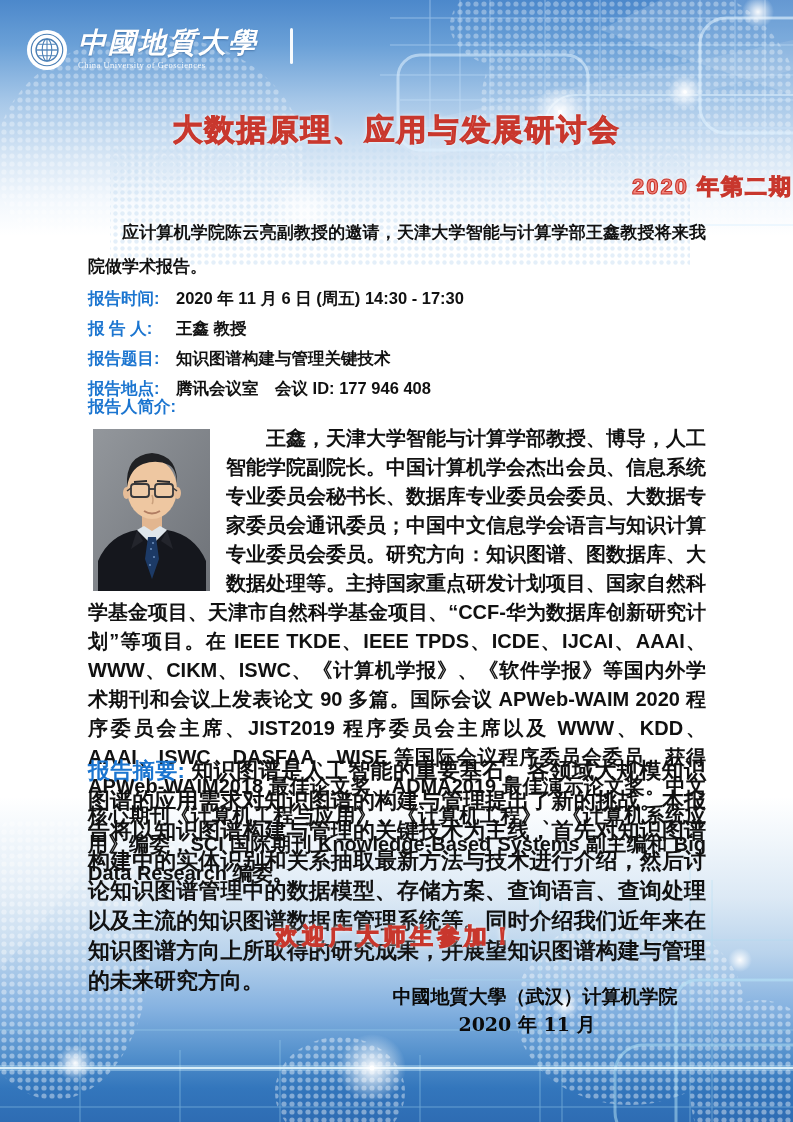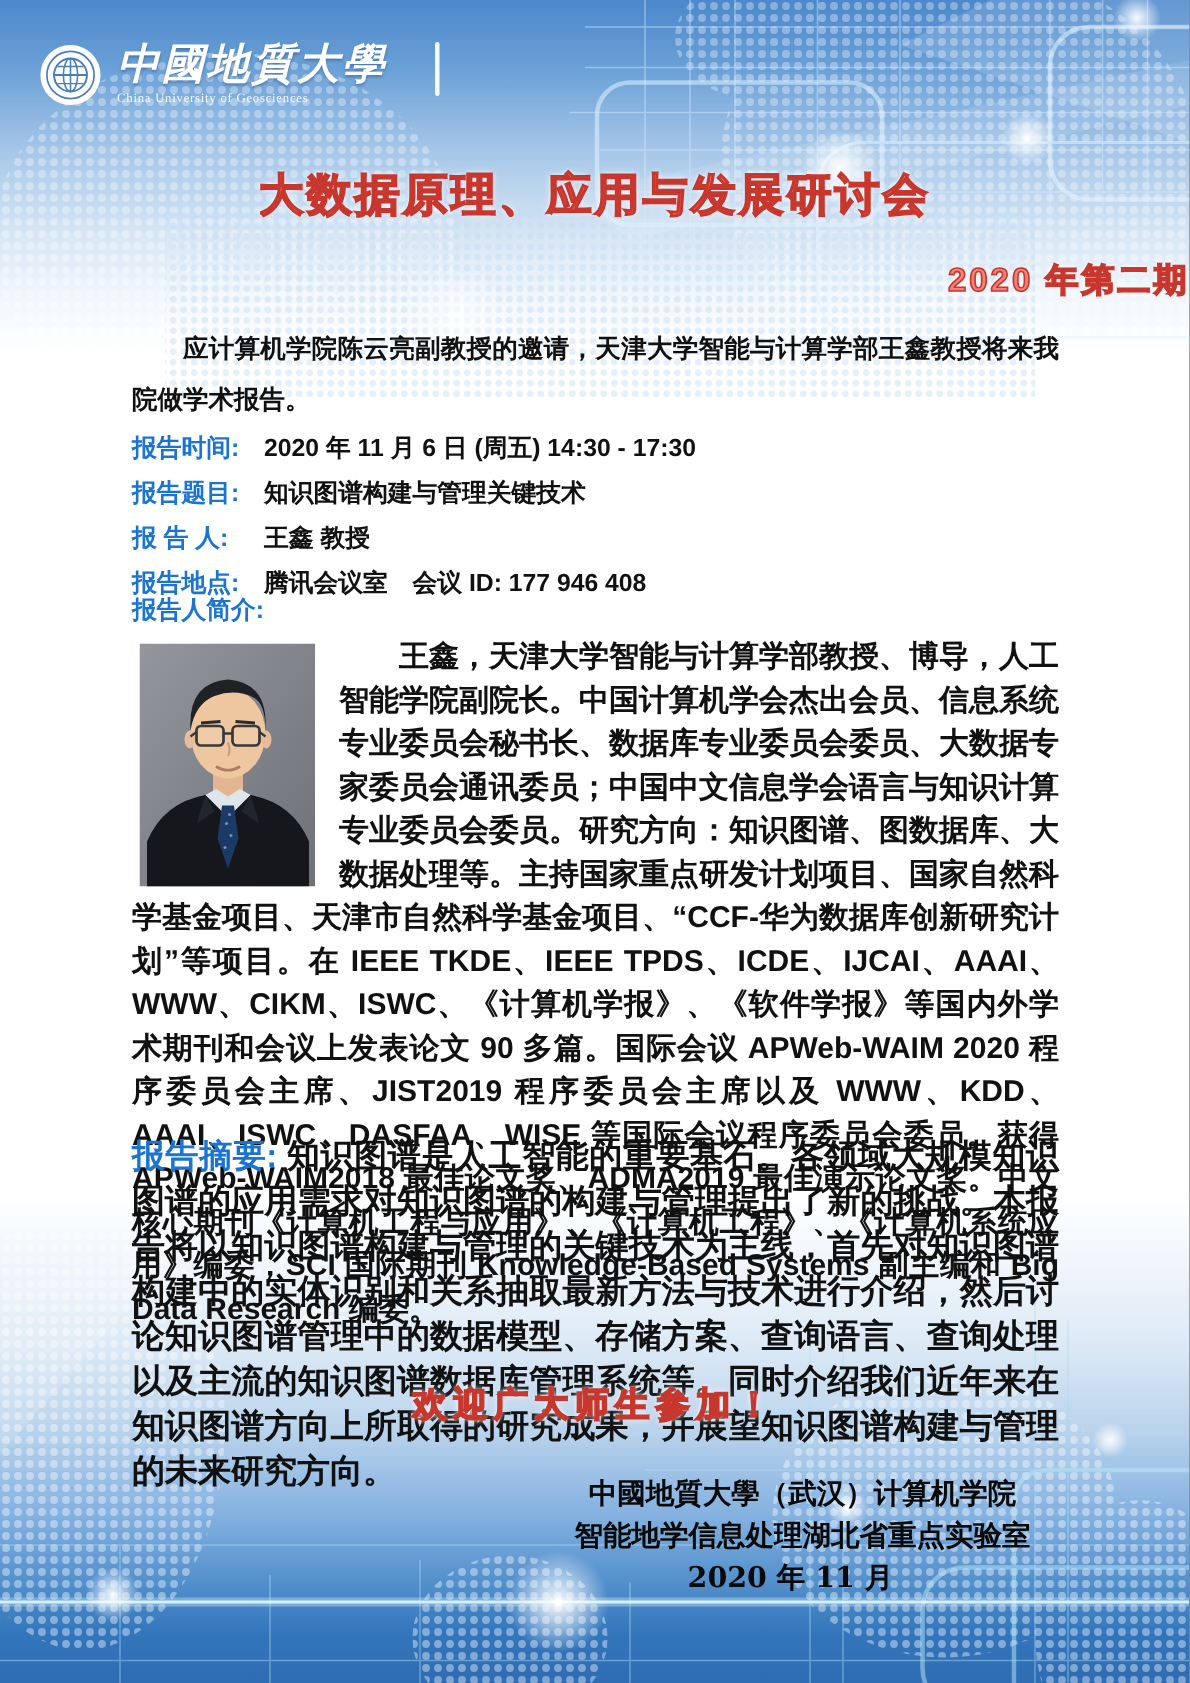--- a/index.html
+++ b/index.html
@@ -208,26 +208,26 @@
     <div class="red-display subtitle">2020 年第二期</div>
 
     <p class="intro">应计算机学院陈云亮副教授的邀请，天津大学智能与计算学部王鑫教授将来我院做学术报告。</p>
 
     <div class="info">
       <div class="info-row">
         <span class="info-label">报告时间:</span>
         <span class="info-value">2020 年 11 月 6 日 (周五) 14:30 - 17:30</span>
       </div>
       <div class="info-row">
+        <span class="info-label">报 告 人:</span>
+        <span class="info-value">王鑫 教授</span>
+      </div>
+      <div class="info-row">
         <span class="info-label">报告题目:</span>
         <span class="info-value">知识图谱构建与管理关键技术</span>
-      </div>
-      <div class="info-row">
-        <span class="info-label">报 告 人:</span>
-        <span class="info-value">王鑫 教授</span>
       </div>
       <div class="info-row">
         <span class="info-label">报告地点:</span>
         <span class="info-value">腾讯会议室　会议 ID:  177 946 408</span>
       </div>
     </div>
     <div class="bio-label">报告人简介:</div>
 
     <div class="bio">
       <svg class="speaker-photo" viewBox="0 0 117 162">
@@ -277,18 +277,17 @@
       </svg>
       <p class="bio-text">王鑫，天津大学智能与计算学部教授、博导，人工智能学院副院长。中国计算机学会杰出会员、信息系统专业委员会秘书长、数据库专业委员会委员、大数据专家委员会通讯委员；中国中文信息学会语言与知识计算专业委员会委员。研究方向：知识图谱、图数据库、大数据处理等。主持国家重点研发计划项目、国家自然科学基金项目、天津市自然科学基金项目、“CCF-华为数据库创新研究计划”等项目。在 IEEE TKDE、IEEE TPDS、ICDE、IJCAI、AAAI、WWW、CIKM、ISWC、《计算机学报》、《软件学报》等国内外学术期刊和会议上发表论文 90 多篇。国际会议 APWeb-WAIM 2020 程序委员会主席、JIST2019 程序委员会主席以及 WWW、KDD、AAAI、ISWC、DASFAA、WISE 等国际会议程序委员会委员。获得 APWeb-WAIM2018 最佳论文奖、ADMA2019 最佳演示论文奖。中文核心期刊《计算机工程与应用》、《计算机工程》、《计算机系统应用》编委，SCI 国际期刊 Knowledge-Based Systems 副主编和 Big Data Research 编委。</p>
     </div>
 
     <p class="abstract"><span class="abstract-label">报告摘要:</span><span> 知识图谱是人工智能的重要基石。各领域大规模知识图谱的应用需求对知识图谱的构建与管理提出了新的挑战。本报告将以知识图谱构建与管理的关键技术为主线，首先对知识图谱构建中的实体识别和关系抽取最新方法与技术进行介绍，然后讨论知识图谱管理中的数据模型、存储方案、查询语言、查询处理以及主流的知识图谱数据库管理系统等。同时介绍我们近年来在知识图谱方向上所取得的研究成果，并展望知识图谱构建与管理的未来研究方向。</span></p>
 
     <div class="red-display welcome">欢迎广大师生参加！</div>
 
     <div class="footer">
       <div class="footer-line">中國地質大學（武汉）计算机学院</div>
-      <div class="footer-line">智能地学信息处理湖北省重点实验室</div>
       <div class="footer-line right">2020 年 11 月</div>
     </div>
 
   </div>
 </div>
 
 </body></html>

